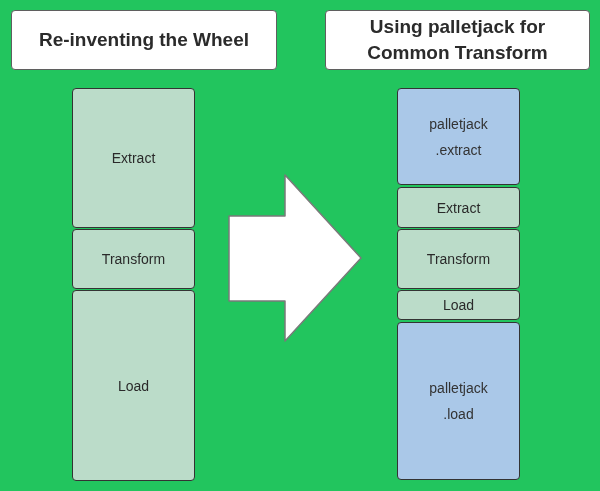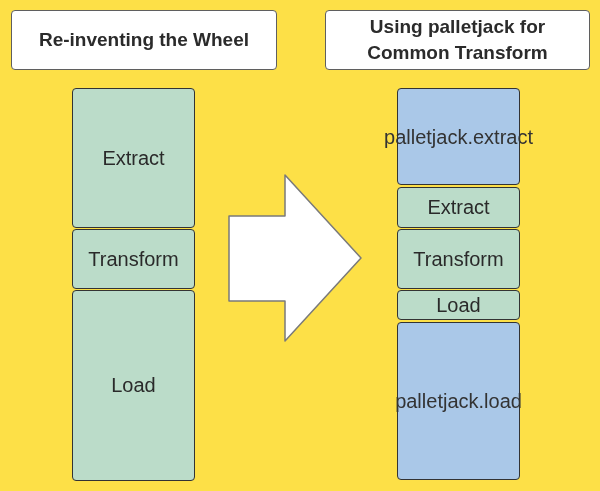--- a/index.html
+++ b/index.html
@@ -6,21 +6,21 @@
   html, body { width: 600px; height: 491px; }
   body {
     font-family: "Liberation Sans", "DejaVu Sans", sans-serif;
     background: #f7f7f7;
     overflow: hidden;
   }
   .canvas {
     position: relative;
     width: 600px;
     height: 491px;
-    background: #fde047;
+    background: #22c55e;
   }
   .title-box {
     position: absolute;
     top: 10px;
     height: 60px;
     background: #ffffff;
     border: 1.5px solid #5f5f5f;
     border-radius: 4px;
     display: flex;
     flex-direction: column;
@@ -33,25 +33,25 @@
     color: #2b2b2b;
   }
   .title-box.left  { left: 11px;  width: 266px; }
   .title-box.right { left: 325px; width: 265px; }
   .block {
     position: absolute;
     width: 123px;
     border: 1px solid #333333;
     border-radius: 4px;
     display: flex;
-    flex-direction: row;
+    flex-direction: column;
     align-items: center;
     justify-content: center;
     text-align: center;
-    font-size: 20px;
+    font-size: 14px;
     color: #2a2a2a;
   }
   .block.manual {
     background: #bbdcc9;
     font-weight: normal;
   }
   .block.palletjack {
     background: #aac8e8;
     font-weight: normal;
     color: #333333;

